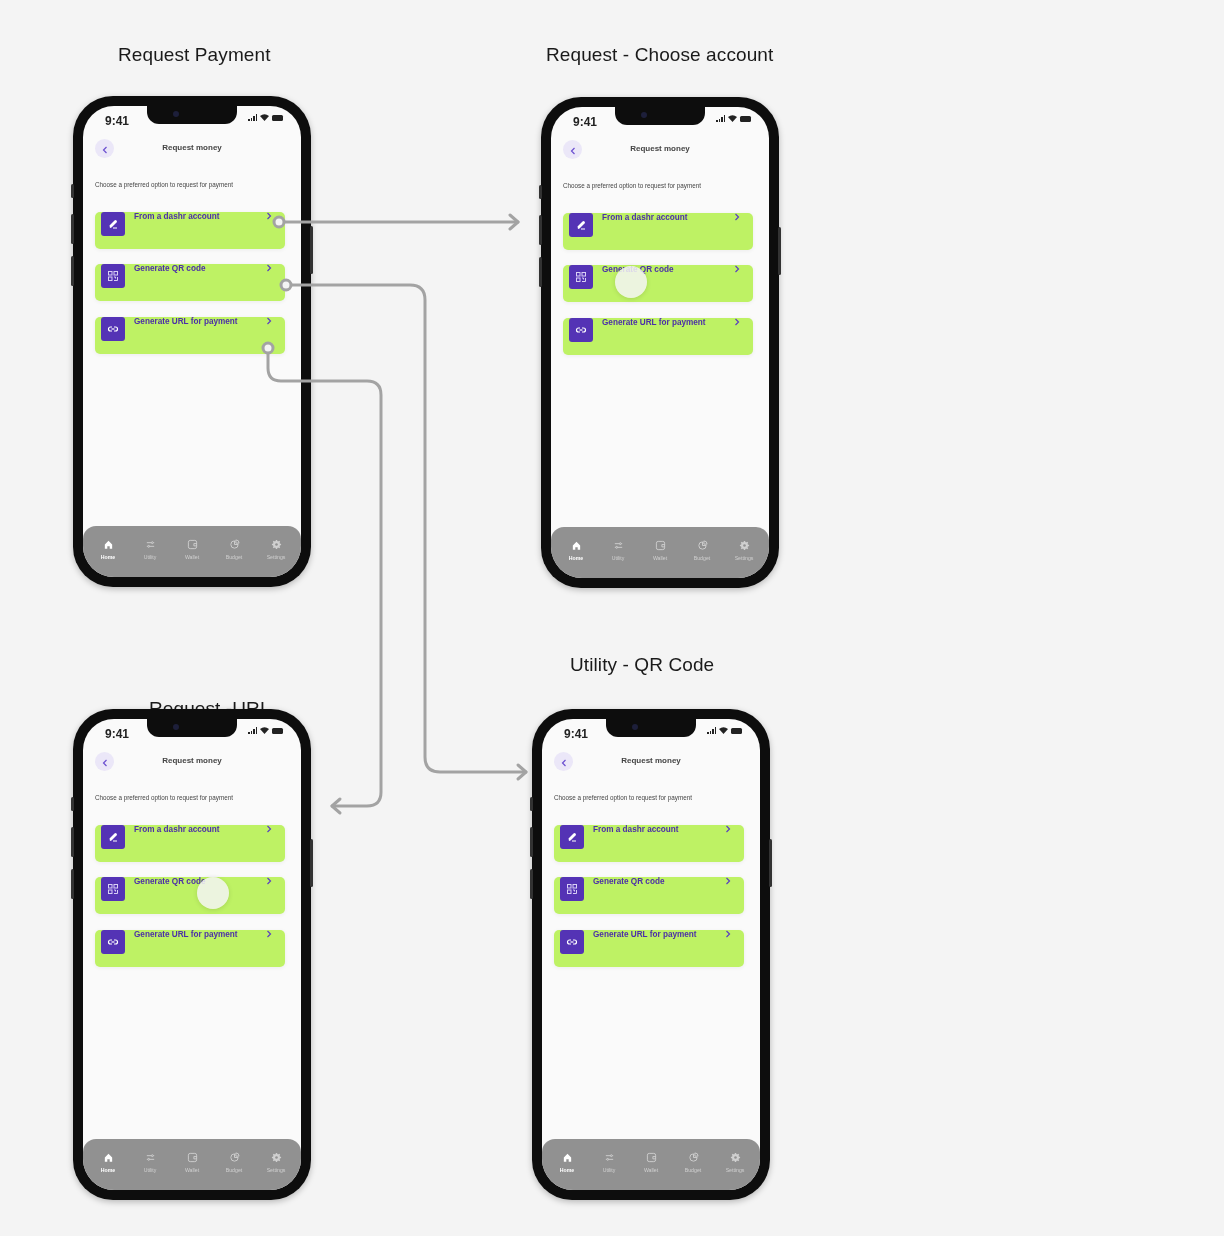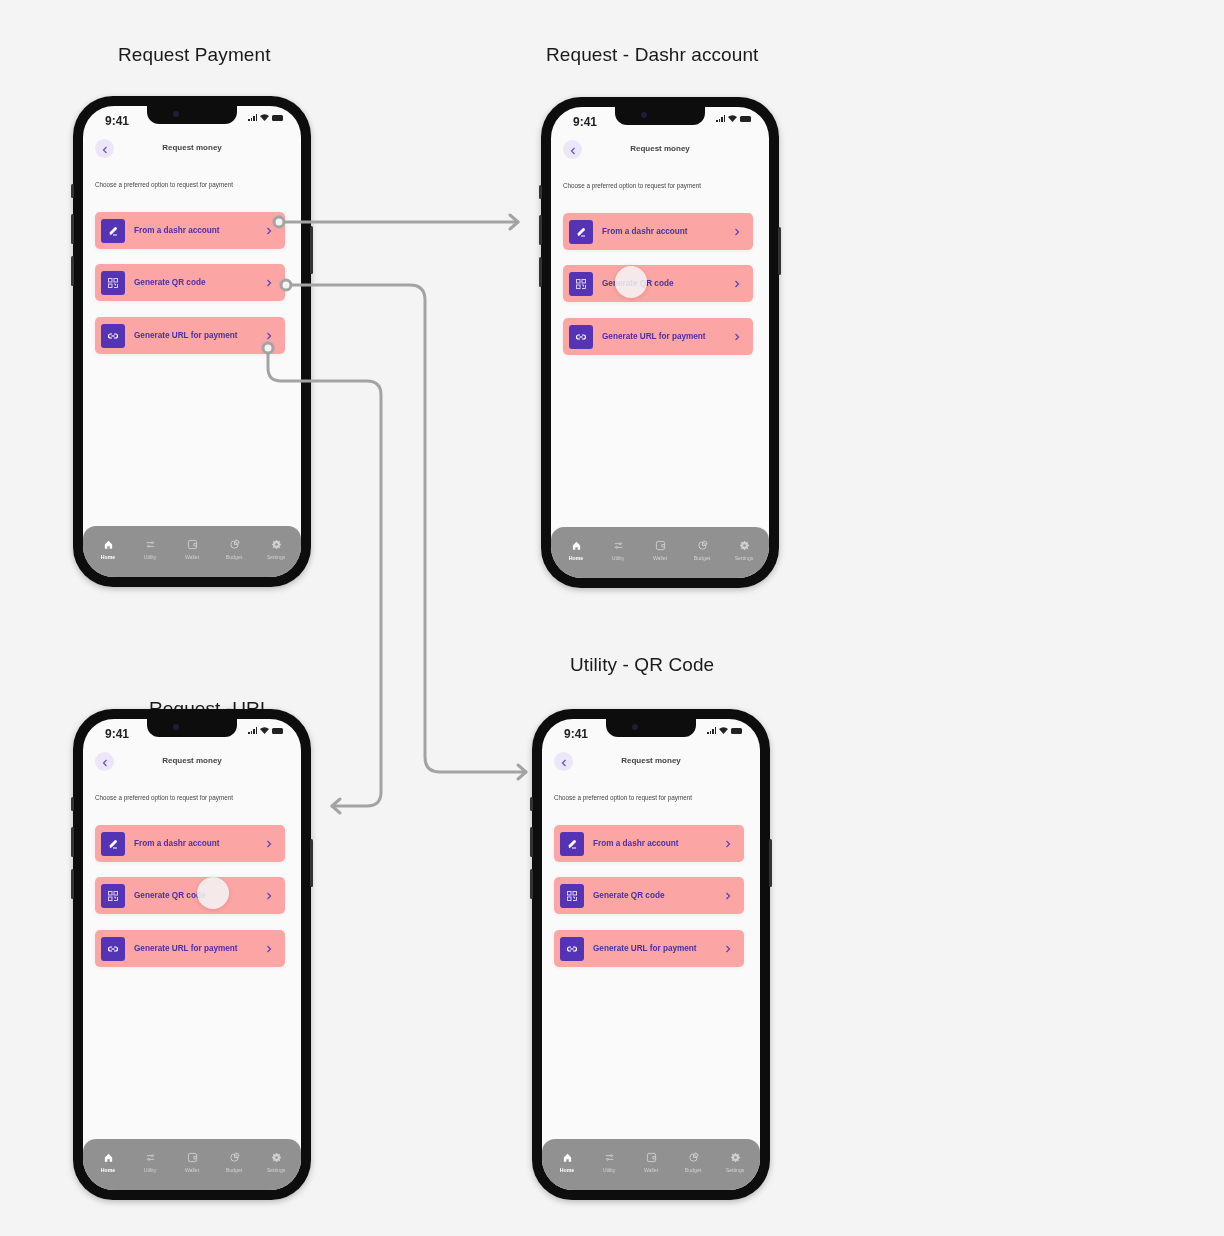--- a/index.html
+++ b/index.html
@@ -51,23 +51,23 @@
   }
   .page-title {
     position: absolute; left: 0; right: 0; top: 4px; text-align: center;
     font-size: 8px; font-weight: bold; color: #444;
   }
   .subtitle {
     position: absolute; left: 12px; top: 75px; font-size: 6.3px; color: #444; white-space: nowrap;
   }
   .option-card {
     position: absolute; left: 12px; width: 190px; height: 37px;
-    background: #fca5a5; border-radius: 5px;
+    background: #bef264; border-radius: 5px;
     box-shadow: 0 1px 4px rgba(0,0,0,0.06);
-    display: flex; align-items: center; cursor: pointer;
+    display: flex; align-items: flex-start; cursor: pointer;
   }
   .option-icon {
     margin-left: 6px; width: 24px; height: 24px; border-radius: 3px; background: #5433b5;
     display: flex; align-items: center; justify-content: center; flex-shrink: 0;
   }
   .option-label {
     margin-left: 9px; font-size: 8.2px; font-weight: bold; color: #4b2fa8; white-space: nowrap; flex: 1;
   }
   .option-chevron { margin-right: 12px; width: 7px; height: 8px; display: flex; align-items: center; }
 
@@ -85,21 +85,21 @@
   .tab-icon { width: 12px; height: 12px; display: flex; align-items: center; justify-content: center; }
   .tab-label { margin-top: 4px; font-size: 5.2px; color: #d0d0d0; }
   .tab-item.active .tab-label { color: #ffffff; font-weight: bold; }
 
   svg.connectors { position: absolute; left: 0; top: 0; pointer-events: none; }
 </style>
 </head>
 <body>
 
 <div class="flow-title" style="left:118px; top:44px;">Request Payment</div>
-<div class="flow-title" style="left:546px; top:44px;">Request - Dashr account</div>
+<div class="flow-title" style="left:546px; top:44px;">Request - Choose account</div>
 <div class="flow-title" style="left:149px; top:656px;margin-top:42px;">Request -URL</div>
 <div class="flow-title" style="left:570px; top:654px;">Utility - QR Code</div>
 
 <div id="phones">
   <div class="phone" style="left:73px; top:96px">
     <div class="side-btn" style="left:-2px; top:88px; height:14px"></div>
     <div class="side-btn" style="left:-2px; top:118px; height:30px"></div>
     <div class="side-btn" style="left:-2px; top:160px; height:30px"></div>
     <div class="side-btn" style="right:-2px; left:auto; top:130px; height:48px"></div>
     <div class="screen">

